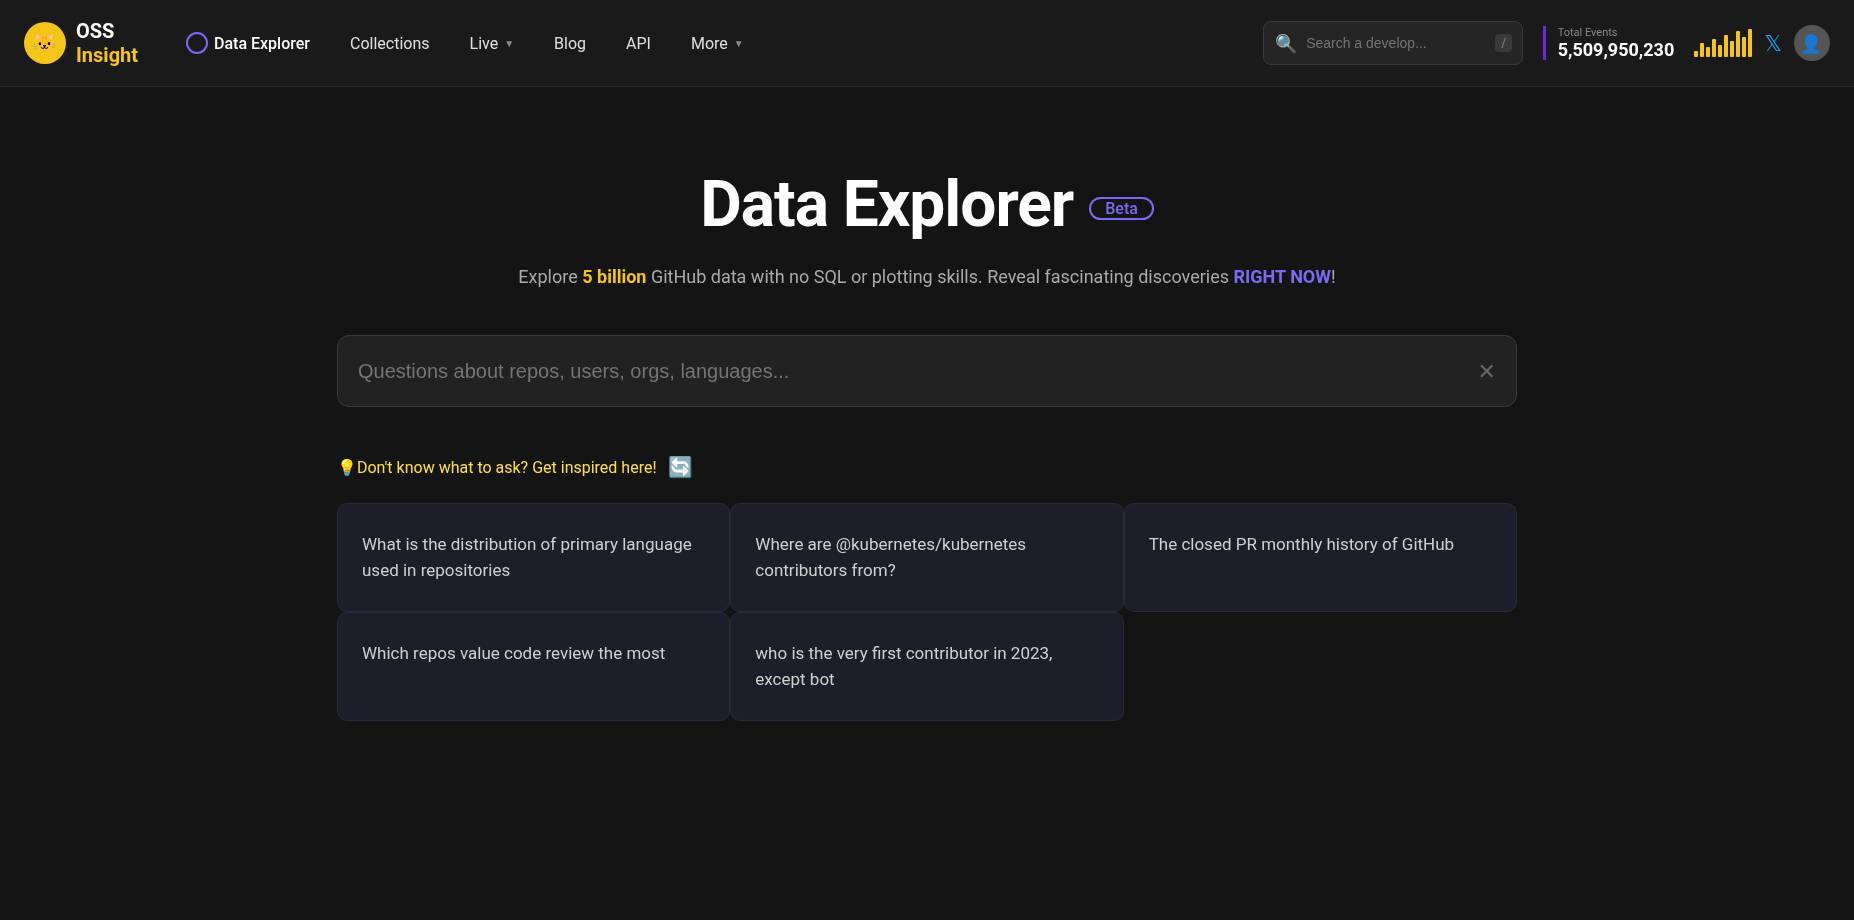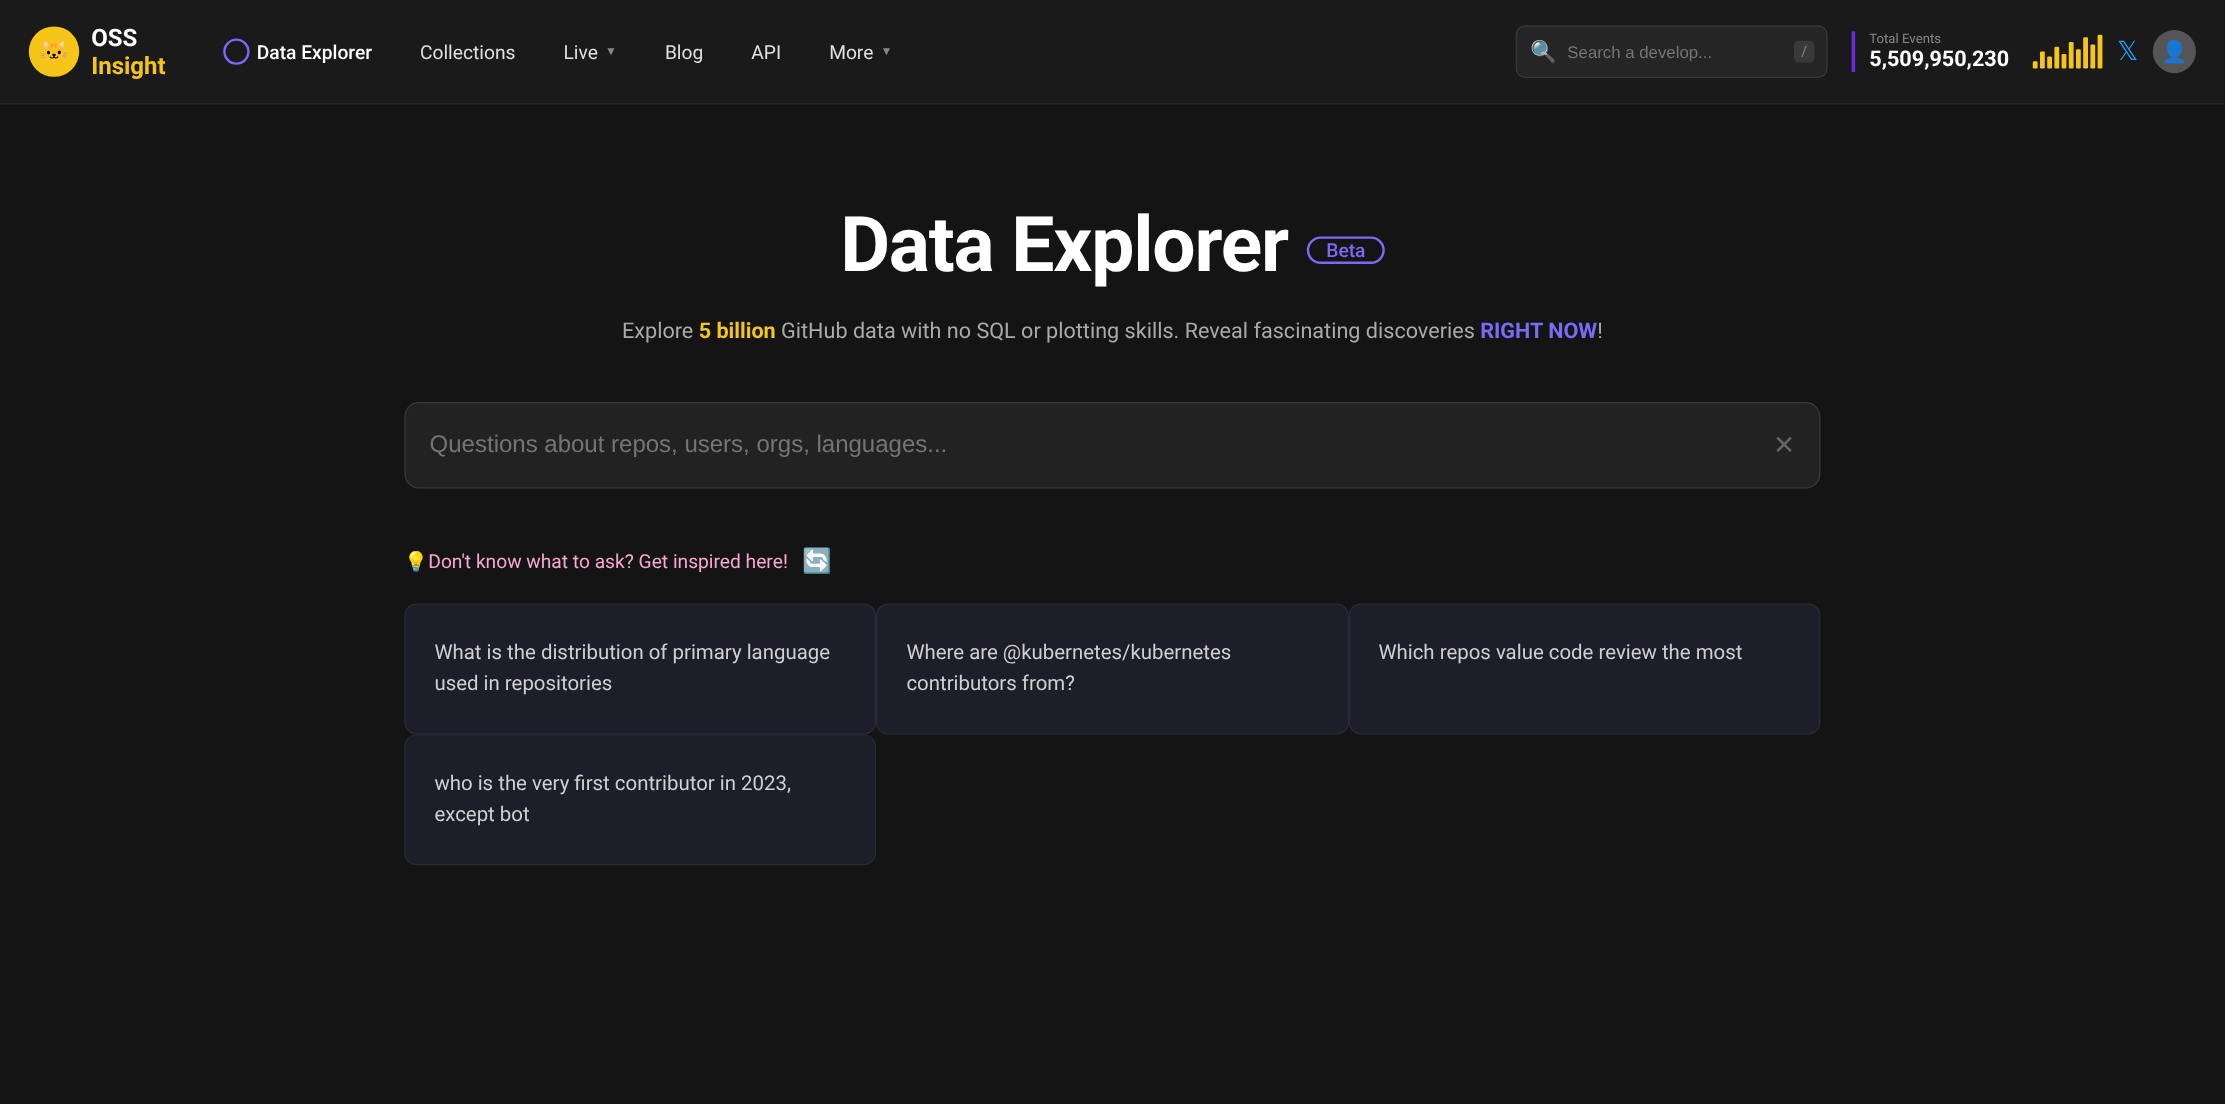--- a/index.html
+++ b/index.html
@@ -275,21 +275,21 @@
       display: flex;
       align-items: center;
       gap: 12px;
       margin-bottom: 24px;
       width: 1180px;
       max-width: 95%;
     }
 
     .inspiration-text {
       font-size: 16px;
-      color: #f9a8d4;
+      color: #fde047;
     }
 
     .refresh-icon {
       cursor: pointer;
       font-size: 20px;
       color: #aaa;
     }
 
     
     .cards-grid {
@@ -395,17 +395,18 @@
   </div>
 
   <div class="inspiration-row">
     <span class="inspiration-text">💡Don't know what to ask? Get inspired here!</span>
     <span class="refresh-icon">🔄</span>
   </div>
 
   <div class="cards-grid" id="cardsGrid">
   <div class="suggestion-card">What is the distribution of primary language used in repositories</div>
       <div class="suggestion-card">Where are @kubernetes/kubernetes contributors from?</div>
+      <div class="suggestion-card">The closed PR monthly history of GitHub</div>
       <div class="suggestion-card">Which repos value code review the most</div>
       <div class="suggestion-card">who is the very first contributor in 2023, except bot</div>
     </div>
 
 </main>
 
 </body></html>

